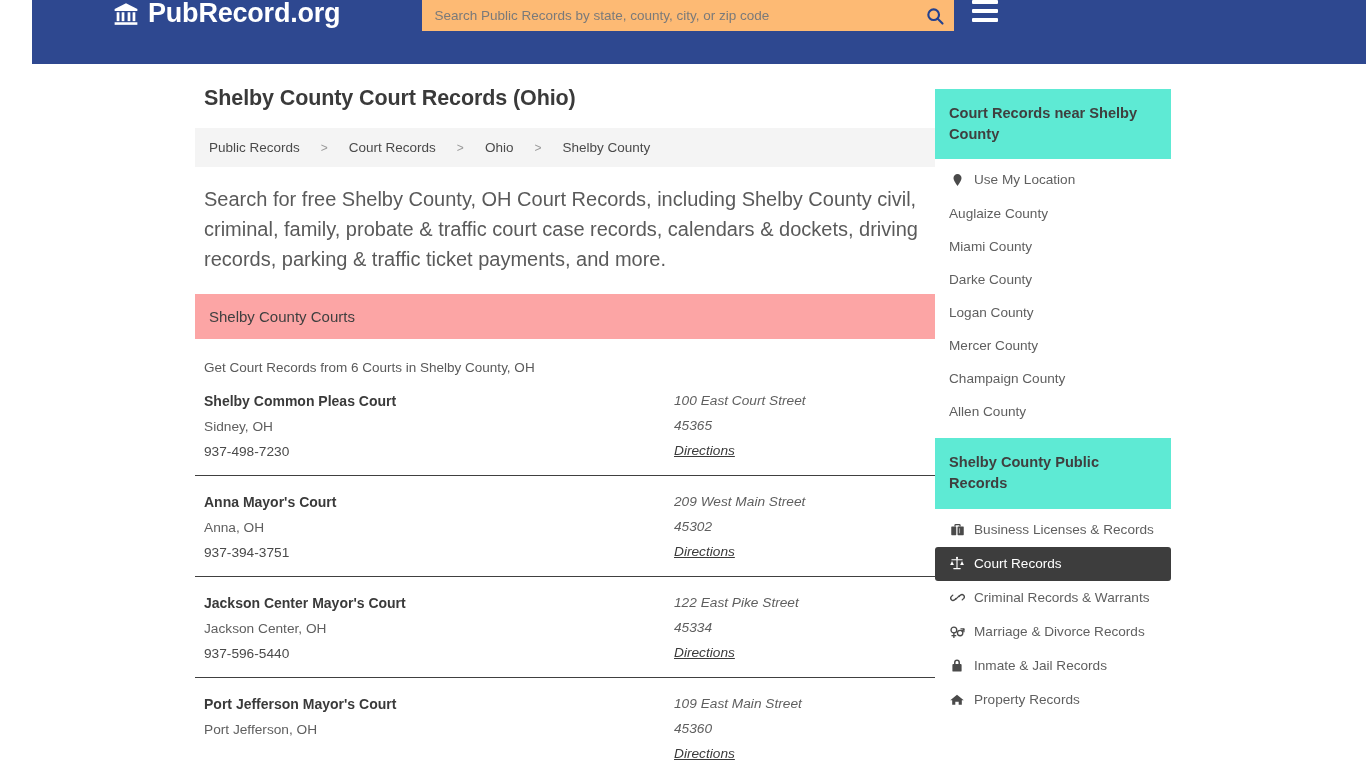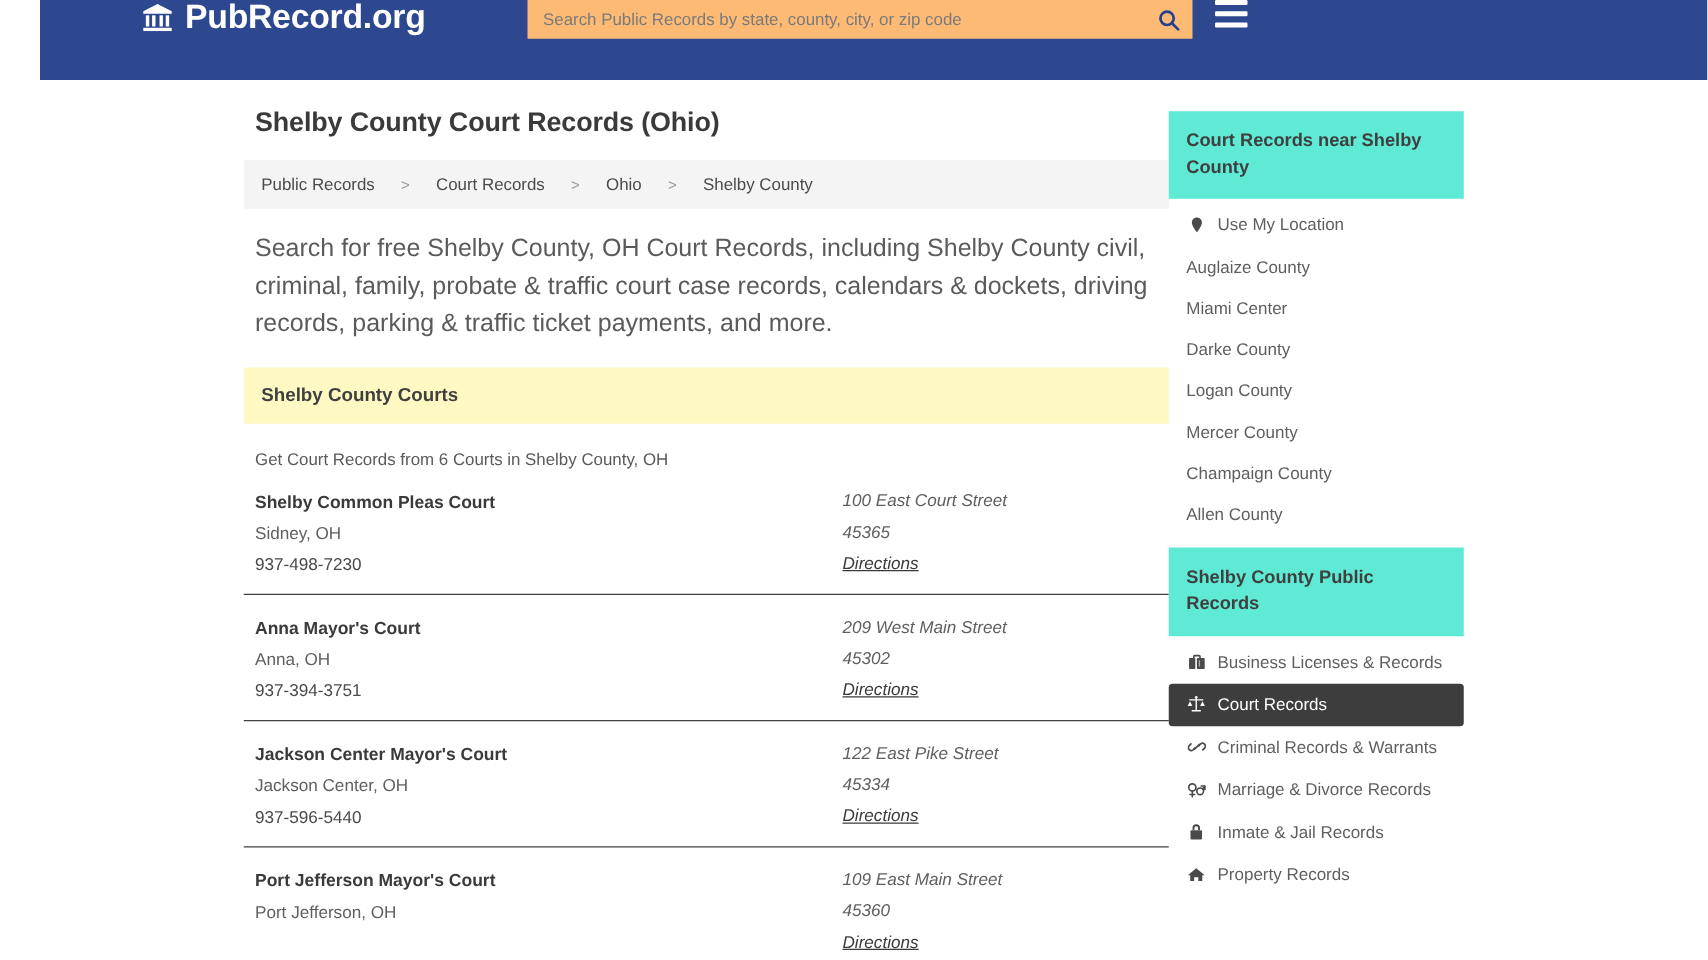--- a/index.html
+++ b/index.html
@@ -97,25 +97,25 @@
   .breadcrumb .sep { color: #9a9a9a; font-size: 12px; }
 
   .intro {
     font-size: 20px;
     color: #5a5a5a;
     line-height: 1.49;
     padding: 18px 12px 0 9px;
   }
 
   .panel-head {
-    background: #fef9c3;
+    background: #fca5a5;
     margin-top: 20px;
     padding: 14px 14px;
     font-size: 15px;
-    font-weight: bold;
+    font-weight: normal;
     color: #3f3f3f;
   }
   .panel-sub {
     font-size: 13.5px;
     color: #5a5a5a;
     padding: 21px 9px 0 9px;
   }
 
   .court-row {
     display: flex;
@@ -305,21 +305,21 @@
             <path d="M12 1C7.9 1 4.6 4.3 4.6 8.4c0 5.6 7.4 14.6 7.4 14.6s7.4-9 7.4-14.6C19.4 4.3 16.1 1 12 1z"></path>
           </svg>
         </span>
         <span>Use My Location</span>
       </div>
       <div id="counties-list">
           <div class="side-item">
             <span>Auglaize County</span>
           </div>
           <div class="side-item">
-            <span>Miami Center</span>
+            <span>Miami County</span>
           </div>
           <div class="side-item">
             <span>Darke County</span>
           </div>
           <div class="side-item">
             <span>Logan County</span>
           </div>
           <div class="side-item">
             <span>Mercer County</span>
           </div>

